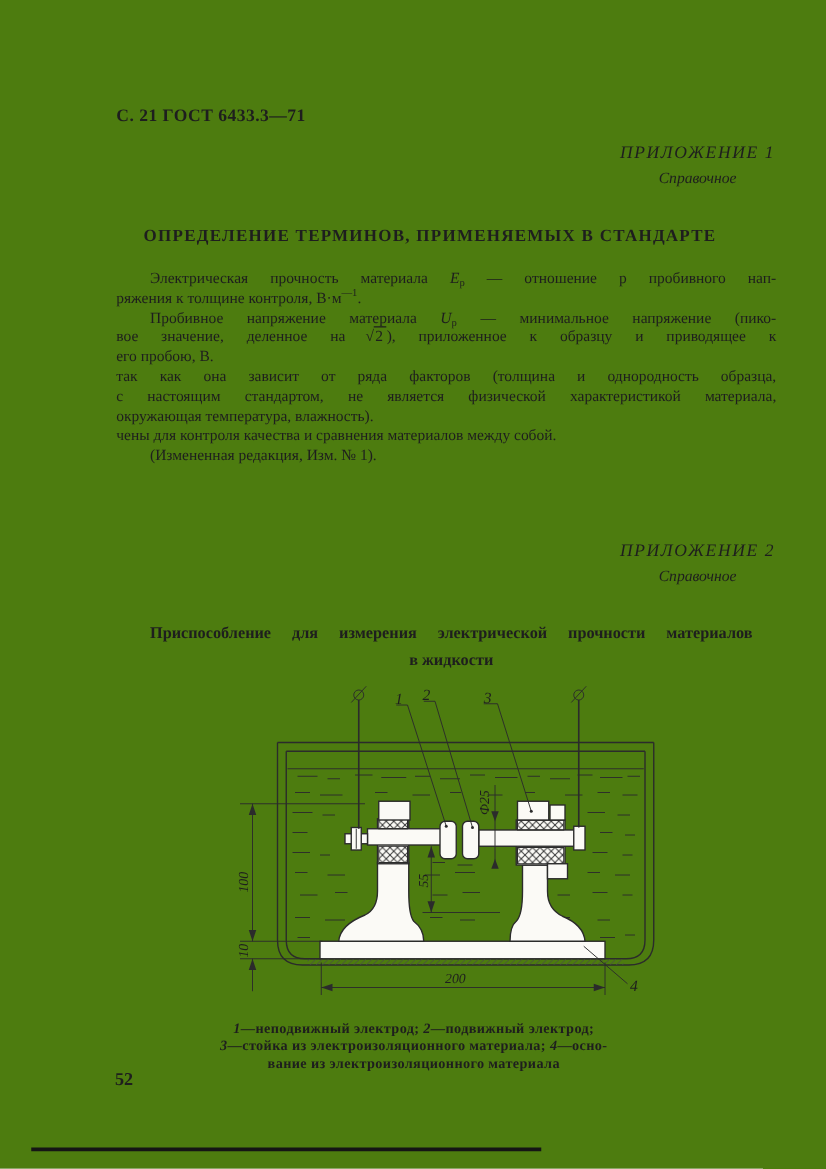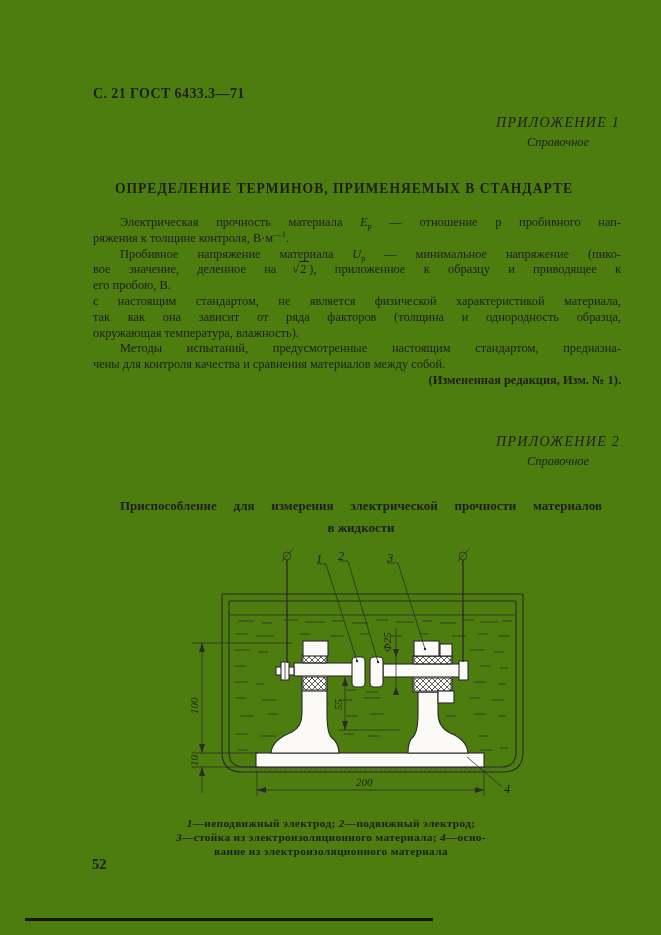--- a/index.html
+++ b/index.html
@@ -13,21 +13,21 @@
   .app1{top:115px;} .app2{top:434px;}
   .app-label{font-size:14px;letter-spacing:1.3px;}
   .app-note{font-size:12.5px;margin-top:4px;}
   .title{position:absolute;left:80px;width:528px;top:181px;text-align:center;
          font-weight:bold;font-size:13.6px;letter-spacing:1px;}
   .body{position:absolute;left:93px;top:215px;width:528px;font-size:12.4px;line-height:15.8px;}
   .body p{margin:0;}
   .jl{text-align:justify;text-align-last:justify;}
   .ind{text-indent:27px;}
   .mt3{margin-top:3px;} .mt2{margin-top:2px;}
-  .b{font-weight:bold;text-align:right;}
+  .b{font-weight:normal;}
   sub{font-size:8.5px;vertical-align:-3px;line-height:0;}
   sup{font-size:8.5px;vertical-align:5px;line-height:0;}
   .sym{font-style:italic;}
   .spaced{letter-spacing:3px;}
   .rad{margin-left:16px;}
   .radicand{border-top:1.2px solid #1e1e1e;padding:0 3px 0 1px;}
   .caption{position:absolute;left:120px;top:498px;width:482px;font-weight:bold;font-size:13px;}
   .caption .l1{text-align:justify;text-align-last:justify;}
   .caption .l2{text-align:center;margin-top:6px;}
   .legend{position:absolute;left:120px;top:816px;width:422px;text-align:center;
@@ -60,25 +60,24 @@
   <div class="title">ОПРЕДЕЛЕНИЕ ТЕРМИНОВ, ПРИМЕНЯЕМЫХ В СТАНДАРТЕ</div>
 
   <div class="body">
     <p class="jl ind"><span>Электрическая прочность материала </span><span class="sym">E</span><sub>р</sub><span> — отношение р пробивного нап-</span></p>
     <p><span>ряжения к толщине контроля, В·м</span><sup>—1</sup><span>.</span></p>
 
     <p class="jl ind"><span>Пробивное напряжение материала </span><span class="sym">U</span><sub>р</sub><span> — минимальное напряжение (пико-</span></p>
     <p class="jl"><span>вое значение, деленное на</span><span class="rad">√</span><span class="radicand">2</span><span>), приложенное к образцу и приводящее к</span></p>
     <p>его пробою, В.</p>
 
+    <p class="jl">так как она зависит от ряда факторов (толщина и однородность образца,</p>
     <p class="jl">с настоящим стандартом, не является физической характеристикой материала,</p>
-    <p class="jl">так как она зависит от ряда факторов (толщина и однородность образца,</p>
     <p>окружающая температура, влажность).</p>
 
-    <p class="jl ind mt2">Методы испытаний, предусмотренные настоящим стандартом, предназна-</p>
     <p>чены для контроля качества и сравнения материалов между собой.</p>
     <p class="b ind">(Измененная редакция, Изм. № 1).</p>
   </div>
 
   <div class="appendix app2">
     <div class="app-label">ПРИЛОЖЕНИЕ 2</div>
     <div class="app-note">Справочное</div>
   </div>
 
   <div class="caption">

